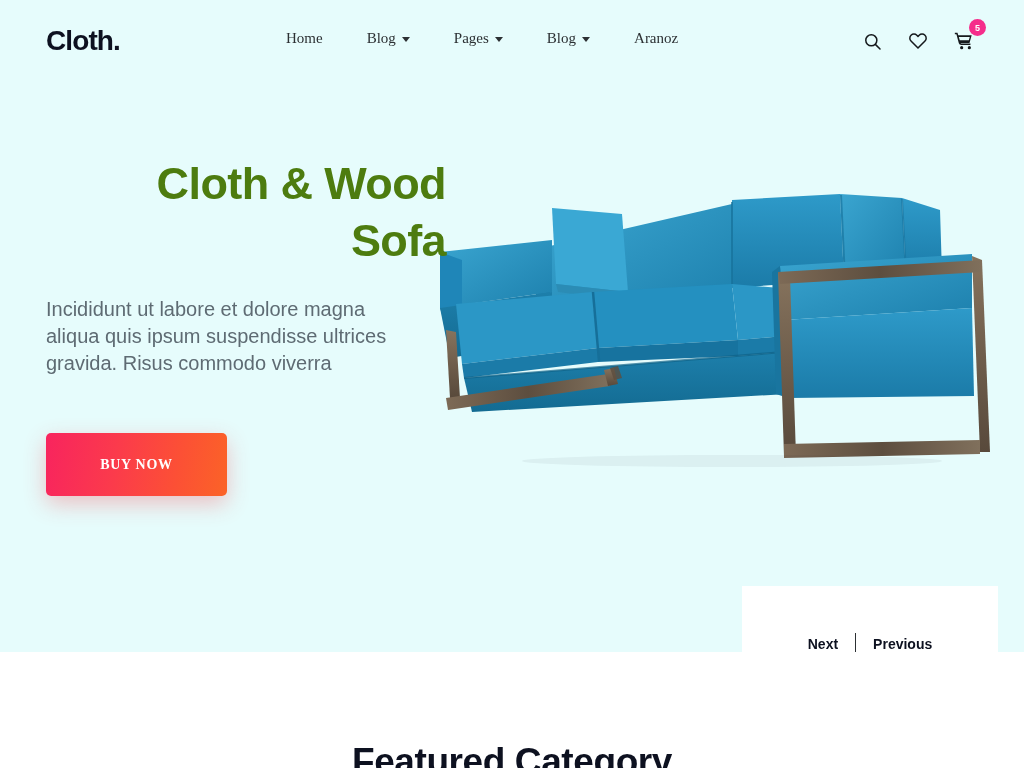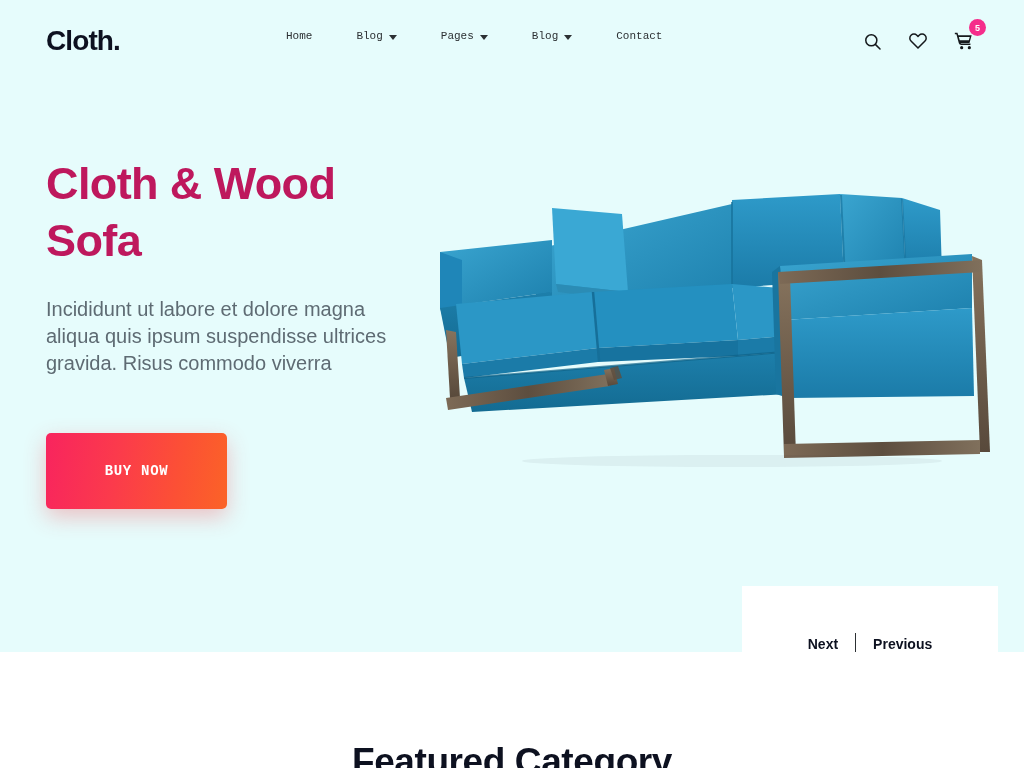--- a/index.html
+++ b/index.html
@@ -52,25 +52,25 @@
     display: flex;
     align-items: center;
     gap: 0px;
   }
 
   .nav-item {
     display: flex;
     align-items: center;
     gap: 6px;
     padding: 0 22px;
-    font-size: 11px;
+    font-size: 15px;
     color: #2c3033;
     cursor: pointer;
     white-space: nowrap;
-    font-family: Liberation Mono, monospace;
+    font-family: Liberation Serif, serif;
   }
   .nav-item:first-child { padding-left: 0; }
 
   .caret {
     display: inline-block;
     width: 0; height: 0;
     border-left: 4px solid transparent;
     border-right: 4px solid transparent;
     border-top: 5px solid #2c3033;
     margin-top: 2px;
@@ -119,48 +119,49 @@
     left: 46px;
     top: 155px;
     width: 400px;
     z-index: 5;
   }
 
   .hero-title {
     font-size: 45px;
     line-height: 57px;
     font-weight: 700;
-    color: #be185d;
+    color: #4d7c0f;
     letter-spacing: -0.6px;
     font-family: "Liberation Sans", sans-serif;
+    text-align: right;
   }
 
   .hero-desc {
     margin-top: 27px;
     font-size: 20px;
     line-height: 27px;
     color: #5e6b73;
     width: 368px;
     font-family: "Liberation Sans", sans-serif;
   }
 
   .buy-button {
     margin-top: 56px;
     width: 181px;
-    height: 76px;
+    height: 63px;
     border: none;
     border-radius: 5px;
     background: linear-gradient(100deg, #f8245e 0%, #fb3a4c 38%, #fc5035 72%, #fb6327 100%);
     color: #ffffff;
     font-size: 14px;
     font-weight: 700;
     letter-spacing: 0.7px;
     cursor: pointer;
     box-shadow: 0 8px 22px rgba(250,60,70,0.30);
-    font-family: Liberation Mono, monospace;
+    font-family: Liberation Serif, serif;
   }
 
   
   .hero-image {
     position: absolute;
     left: 432px;
     top: 180px;
     width: 570px;
     height: 290px;
     z-index: 3;
@@ -244,21 +245,21 @@
         <span>Pages</span>
         <span class="caret"></span>
       </div>
 
       <div class="nav-item">
         <span>Blog</span>
         <span class="caret"></span>
       </div>
 
       <div class="nav-item">
-        <span>Contact</span>
+        <span>Aranoz</span>
       </div>
 
     </nav>
 
     <div class="header-actions">
 
       <div class="action-icon">
         <svg width="19" height="19" viewBox="0 0 24 24" fill="none" stroke="currentColor" stroke-width="1.9" stroke-linecap="round">
           <circle cx="10.5" cy="10.5" r="7"></circle>
           <line x1="15.6" y1="15.6" x2="21.5" y2="21.5"></line>

